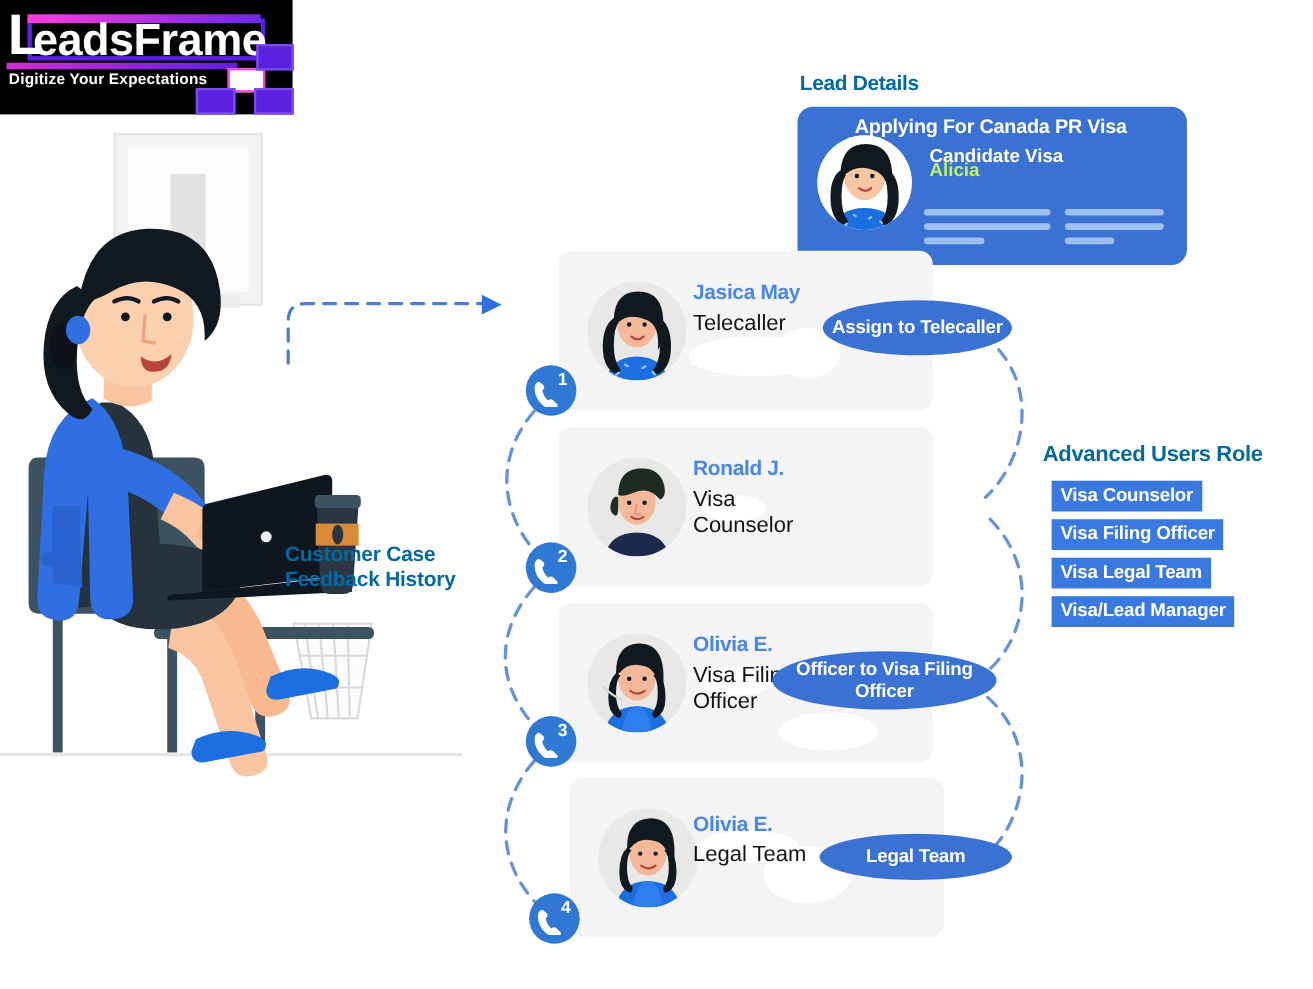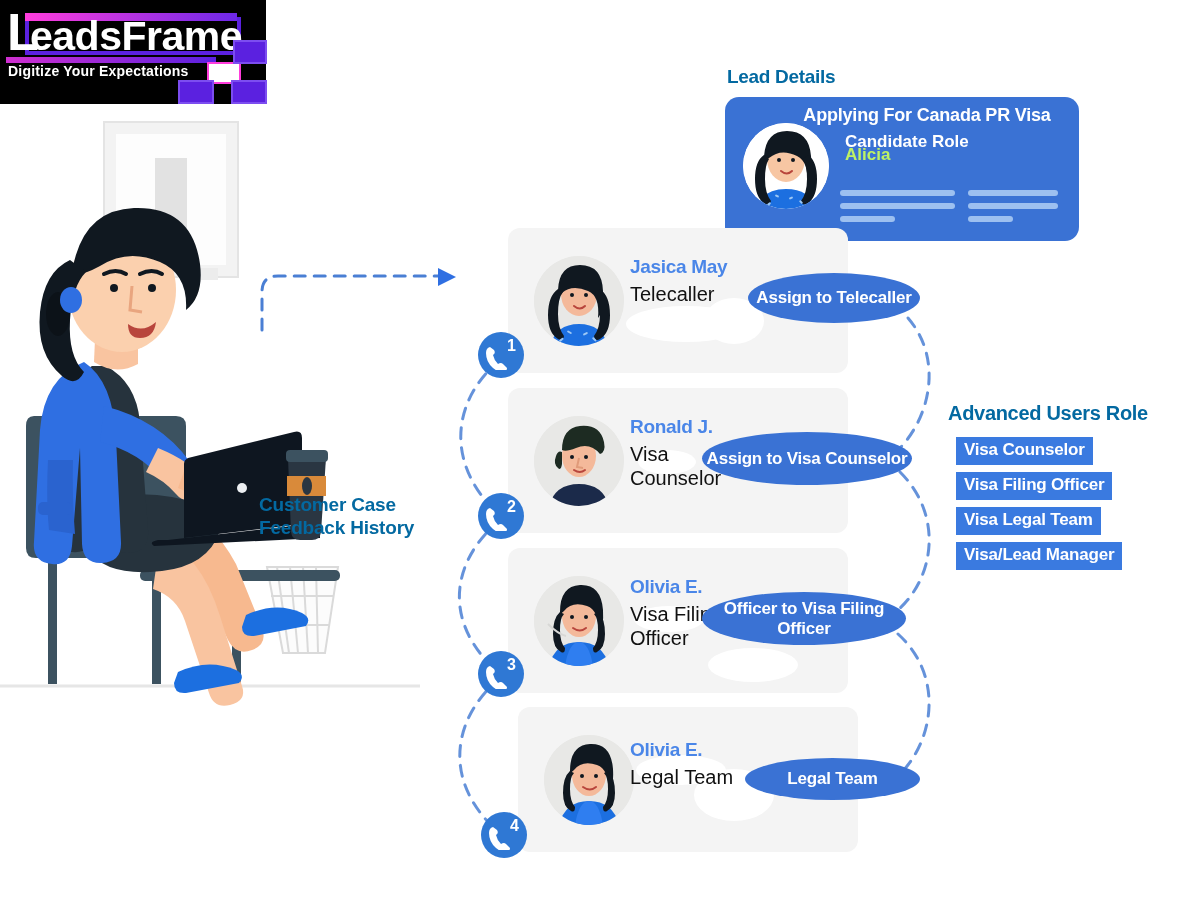--- a/index.html
+++ b/index.html
@@ -33,21 +33,21 @@
 
   
   .hdr-dark{position:absolute;color:#0369a1;font-weight:bold;}
   #lead-details-label{left:727px;top:66px;font-size:19px;letter-spacing:-0.3px;}
   #feedback-label{left:259px;top:493px;font-size:19px;line-height:23px;letter-spacing:-0.2px;}
   #roles-title{left:948px;top:402px;font-size:20px;letter-spacing:-0.3px;}
 
   
   #lead-card{position:absolute;left:725px;top:97px;width:354px;height:144px;
        background:#3a72d4;border-radius:14px;}
-  #lead-card .title{position:absolute;left:52px;top:8px;width:300px;text-align:center;
+  #lead-card .title{position:absolute;left:52px;top:8px;width:300px;text-align:left;
        color:#fff;font-size:18px;font-weight:bold;letter-spacing:-0.2px;}
   #lead-card .avatar{position:absolute;left:18px;top:26px;width:86px;height:86px;
        border-radius:50%;background:#fff;overflow:hidden;}
   #lead-card .cname{position:absolute;left:120px;top:35px;color:#fff;font-size:17px;font-weight:bold;}
   #lead-card .cval{position:absolute;left:120px;top:48px;color:#bef264;font-size:17px;font-weight:bold;}
   .ph{position:absolute;background:#9dc0f0;border-radius:3px;height:6px;}
   #lead-card .c1a{left:115px;top:93px;width:115px;}
   #lead-card .c1b{left:115px;top:106px;width:115px;}
   #lead-card .c1c{left:115px;top:119px;width:55px;}
   #lead-card .c2a{left:243px;top:93px;width:90px;}
@@ -223,21 +223,21 @@
         <circle cx="50" cy="37" r="2" fill="#101820"></circle>
         <path d="M38 48 q6 5 11 0" stroke="#b8453c" stroke-width="2" fill="none" stroke-linecap="round"></path>
         <g fill="#9dc8f5">
           <rect x="32" y="72" width="4" height="2" rx="1" transform="rotate(28 34 73)"></rect>
           <rect x="46" y="74" width="4" height="2" rx="1" transform="rotate(-25 48 75)"></rect>
           <rect x="56" y="78" width="4" height="2" rx="1" transform="rotate(40 58 79)"></rect>
           <rect x="24" y="80" width="4" height="2" rx="1" transform="rotate(-35 26 81)"></rect>
         </g>
       </svg>
     </div>
-    <div class="cname">Candidate Role</div>
+    <div class="cname">Candidate Visa</div>
     <div class="cval">Alicia</div>
     <div class="ph c1a"></div>
     <div class="ph c1b"></div>
     <div class="ph c1c"></div>
     <div class="ph c2a"></div>
     <div class="ph c2b"></div>
     <div class="ph c2c"></div>
   </div>
 
   <div class="role-card r1">
@@ -322,21 +322,20 @@
         <path d="M39 52 q7 5 13 0" stroke="#b8453c" stroke-width="2" fill="none" stroke-linecap="round"></path>
       </svg>
     </div>
     <div class="blob" style="left:118px;top:48px;width:90px;height:30px;"></div>
     <div class="blob" style="left:176px;top:62px;width:80px;height:52px;"></div>
     <div class="nm">Olivia E.</div>
     <div class="rl">Legal Team</div>
   </div>
 
   <div class="pill p1">Assign to Telecaller</div>
-  <div class="pill p2">Assign to Visa Counselor</div>
   <div class="pill p3">Officer to Visa Filing Officer</div>
   <div class="pill p4">Legal Team</div>
 
   <div class="badge b1">
     <svg width="26" height="26" viewBox="0 0 26 26">
       <path d="M5 3 q-4 1 -4 6 q0 9 7 15 q6 5 11 4 q3 -1 3 -4 l-4 -4 q-2 -2 -5 0 q-4 -4 -5 -9 q3 -2 1 -5 z" fill="#ffffff"></path>
     </svg>
     <span class="num">1</span>
   </div>
   <div class="badge b2">

